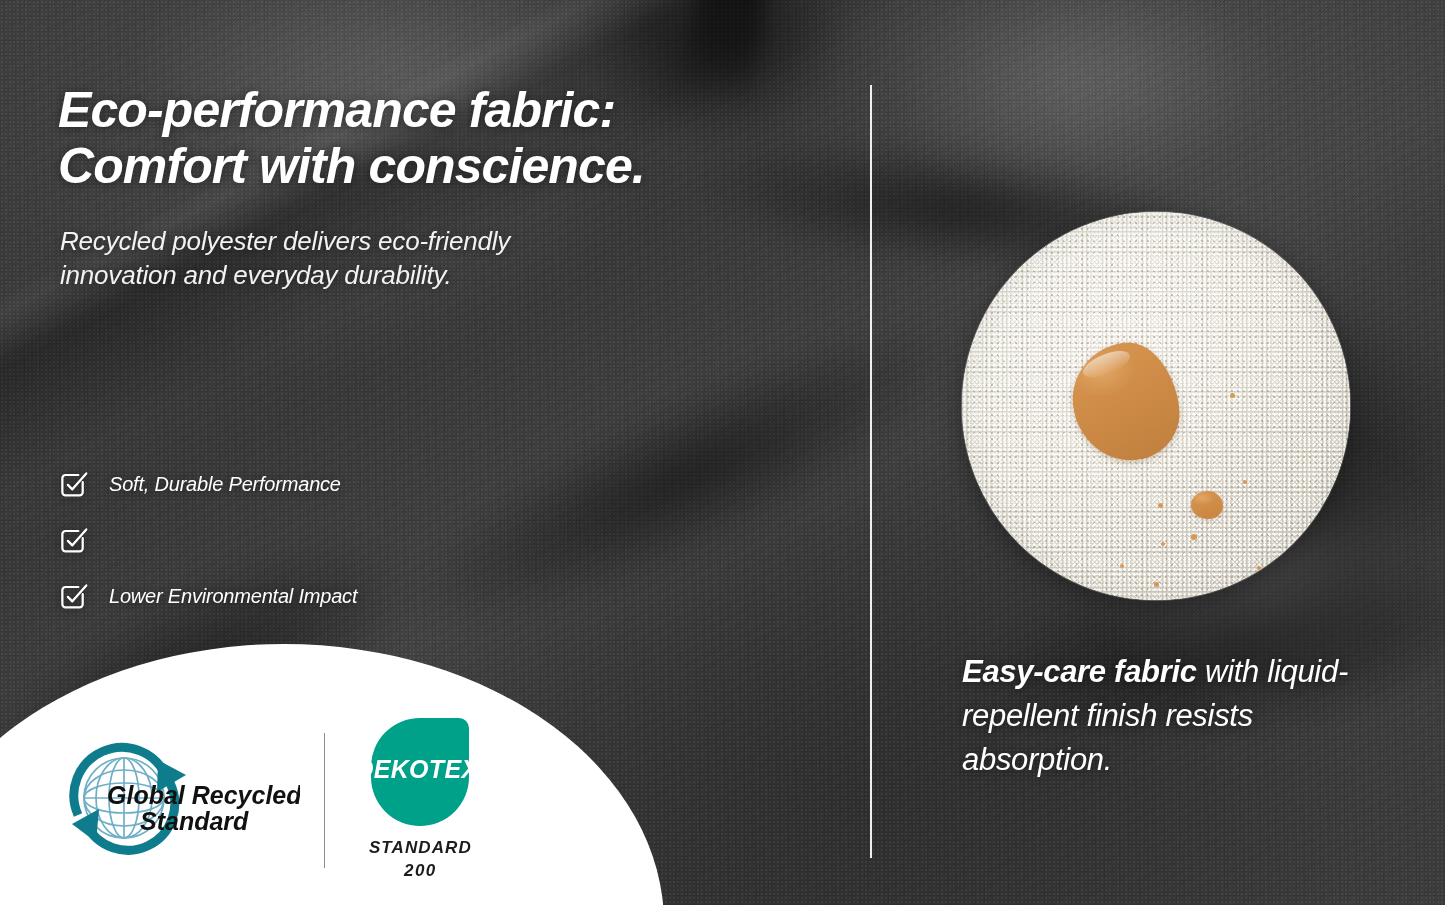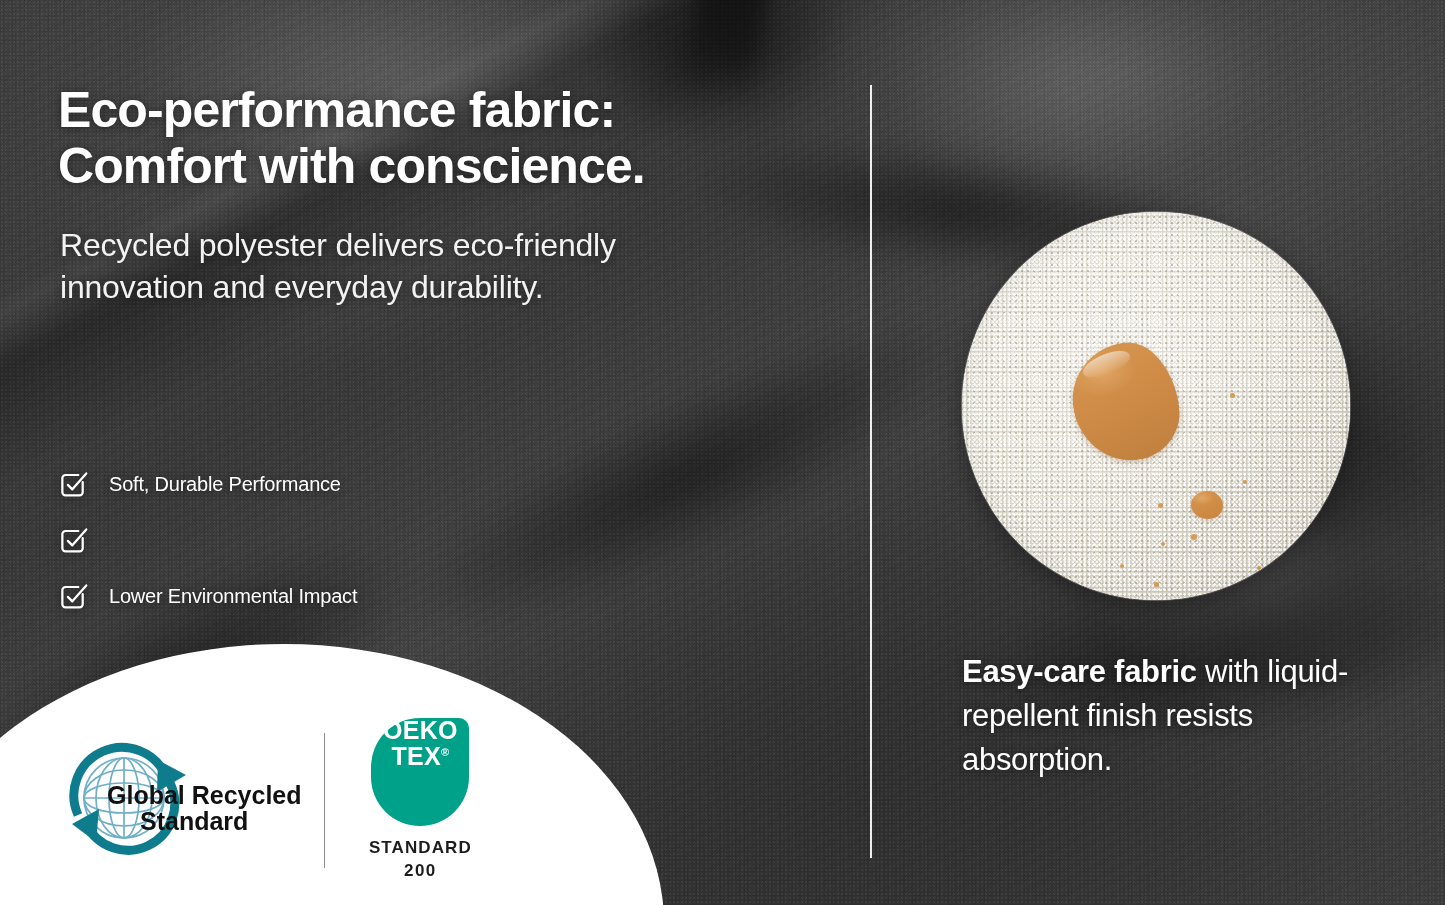--- a/index.html
+++ b/index.html
@@ -6,20 +6,21 @@
   * { margin:0; padding:0; box-sizing:border-box; }
   html,body { background:#1a1a1a; }
 
   #infographic {
     position:relative;
     width:1445px;
     height:905px;
     overflow:hidden;
     font-family:"Liberation Sans", sans-serif;
     background:#15803d;
+    font-style:italic;
     -webkit-font-smoothing:antialiased;
   }
 
   
   .bg-base {
     position:absolute; inset:0;
     background:
       radial-gradient(ellipse 620px 420px at 78% 8%,  #4a4a4a 0%, rgba(74,74,74,0) 62%),
       radial-gradient(ellipse 520px 380px at 22% 14%, #464646 0%, rgba(70,70,70,0) 65%),
       radial-gradient(ellipse 700px 520px at 60% 88%, #2e2e2e 0%, rgba(46,46,46,0) 70%),
@@ -105,21 +106,21 @@
     line-height:1.12;
     letter-spacing:-0.9px;
     text-shadow:0 1px 10px rgba(0,0,0,.45);
   }
   .headline .hl-line { display:block; }
 
   .subhead {
     position:absolute; left:60px; top:224px;
     width:640px;
     color:#f2f2f2;
-    font-size:32px;
+    font-size:26px;
     font-weight:normal;
     line-height:1.32;
     letter-spacing:-0.2px;
     text-shadow:0 1px 8px rgba(0,0,0,.45);
   }
   .subhead .sub-line { display:block; }
 
   
   .checklist {
     position:absolute; left:58px; top:456px;
@@ -175,22 +176,23 @@
   }
 
   
   .oeko { width:130px; text-align:center; }
   .oeko-mark {
     width:98px; height:108px;
     margin:0 auto;
     background:var(--oeko-color, #00a189);
     border-radius:49px 10px 49px 49px;
     display:flex;
-    flex-direction:column;
+    flex-direction:row;
     align-items:center;
+    justify-content:center;
     padding-bottom:4px;
   }
   .oeko-line1 {
     color:#fff; font-size:25px; font-weight:bold;
     letter-spacing:0.3px; line-height:1.02;
   }
   .oeko-line2 {
     color:#fff; font-size:25px; font-weight:bold;
     letter-spacing:0.3px; line-height:1.02;
     position:relative;

